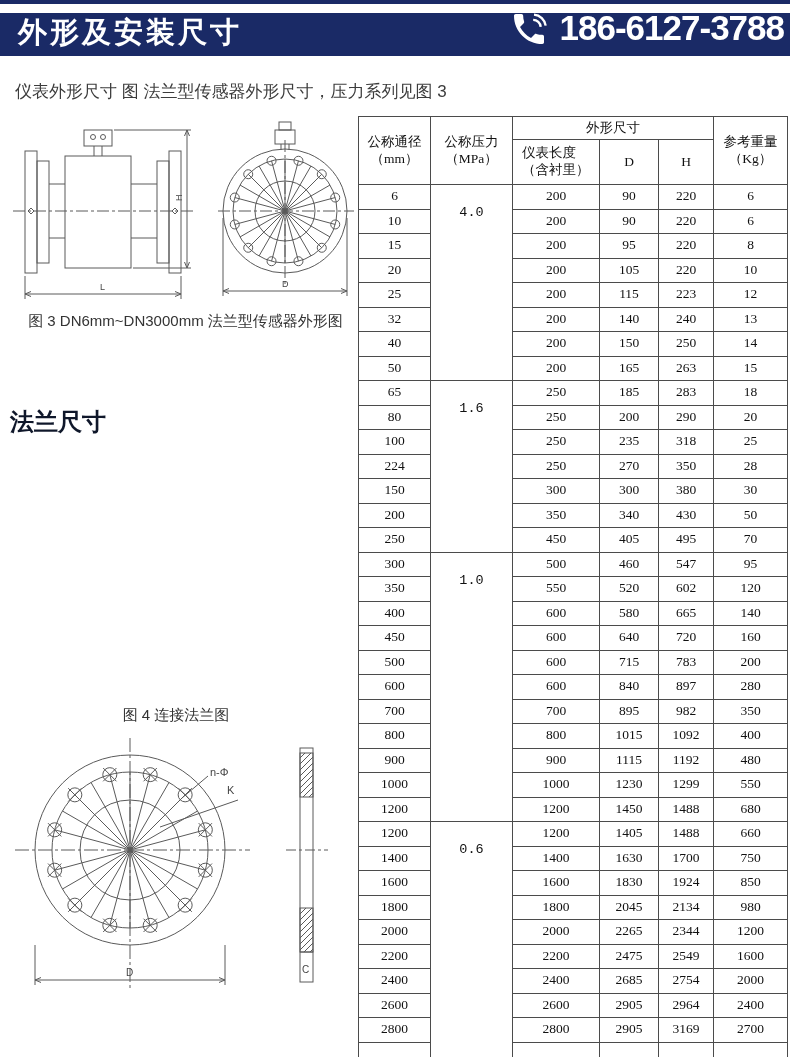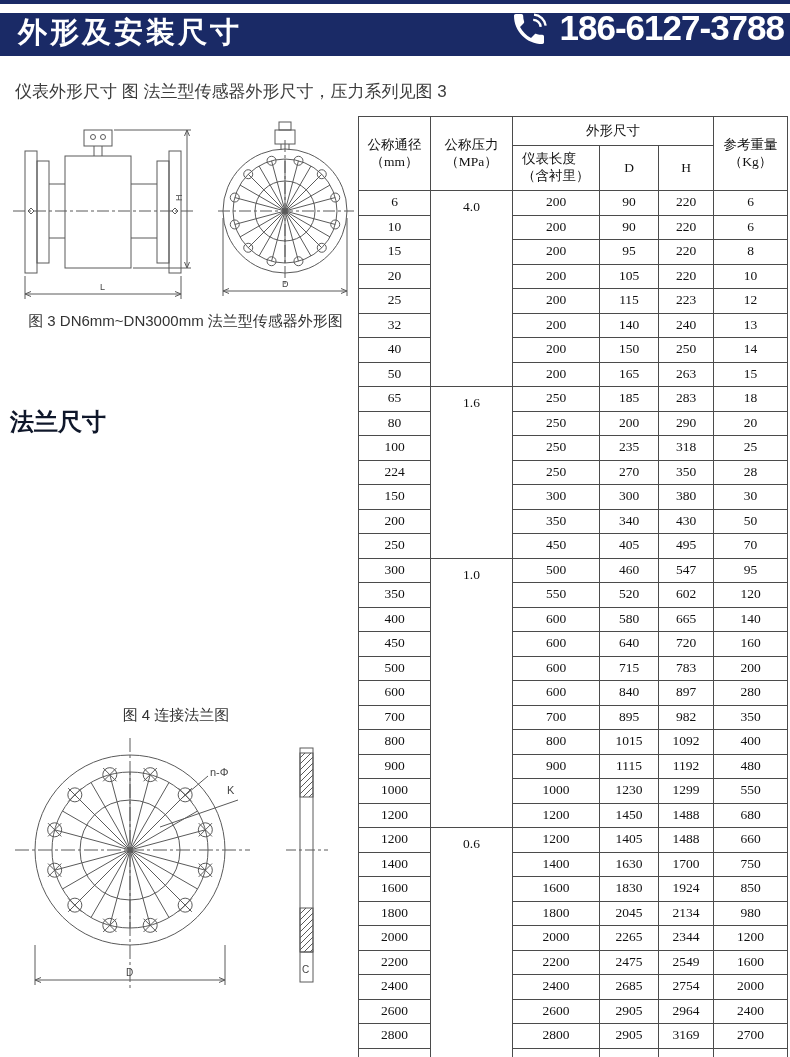--- a/index.html
+++ b/index.html
@@ -33,24 +33,24 @@
   .spec-table-wrap { position:absolute; left:358px; top:116px; }
   table.spec {
     border-collapse:collapse; table-layout:fixed; width:429px;
     font-family:"Liberation Serif","DejaVu Serif",serif;
   }
   table.spec th, table.spec td {
     border:1px solid #4b4b4b; text-align:center; vertical-align:middle;
     font-weight:normal; font-size:13.5px; color:#111;
     padding:0; line-height:1.25; height:24.5px; overflow:hidden;
   }
-  table.spec tr.hr1 th { height:29px; }
+  table.spec tr.hr1 th { height:23px; }
   table.spec tr.hr2 th { height:45px; }
   table.spec th.len-h { text-align:left; padding-left:9px; }
-  table.spec td.pcell { vertical-align:top; padding-top:8px; }
+  table.spec td.pcell { vertical-align:top; padding-top:20px;font-family:Liberation Mono, monospace; }
 
   svg line, svg rect, svg circle, svg path, svg polyline { stroke:#5a5a5a; stroke-width:1; fill:none; }
   svg text { fill:#444; stroke:none; font-family:"Liberation Sans","DejaVu Sans",sans-serif; }
 </style>
 </head>
 <body>
 
 <div class="topstrip"></div>
 
 <div class="bar">

